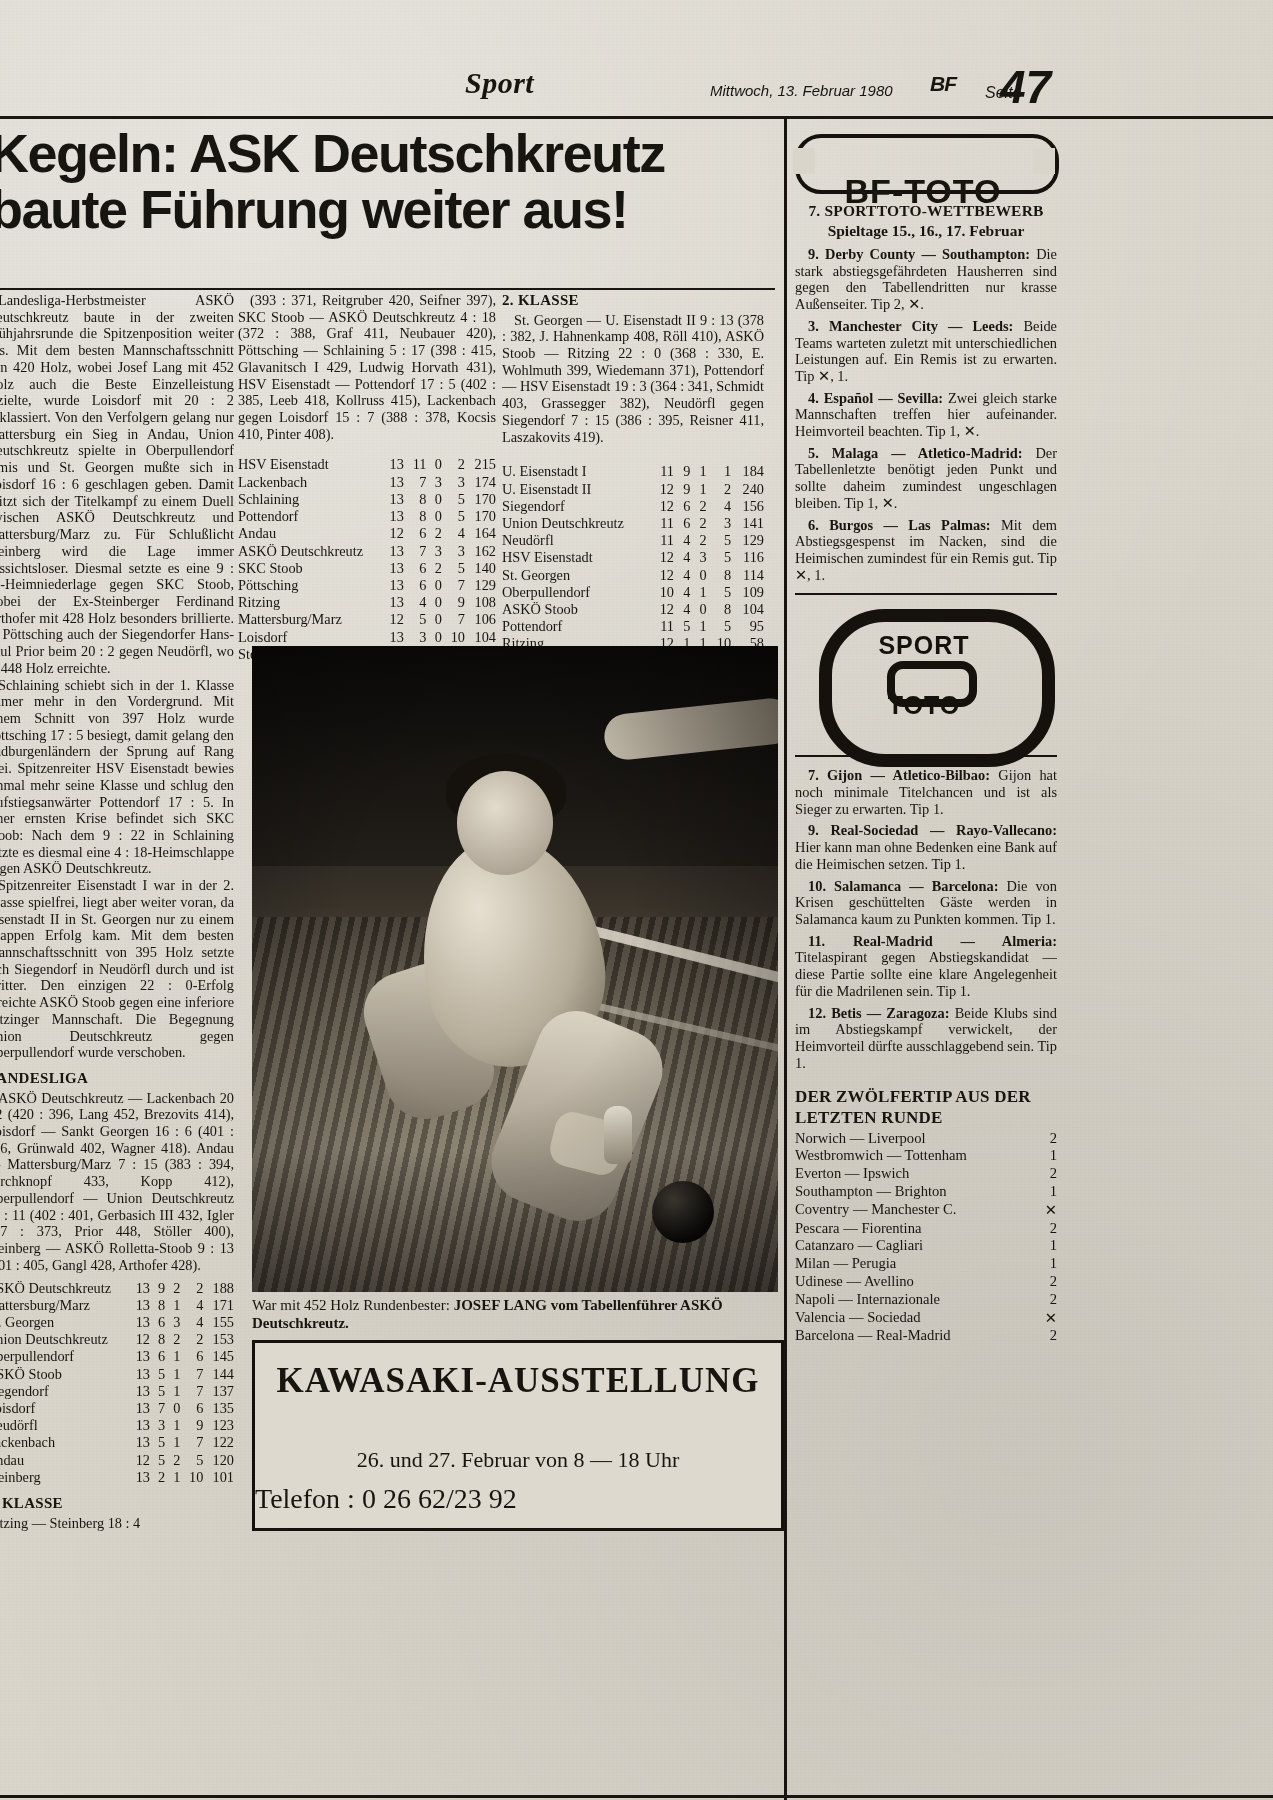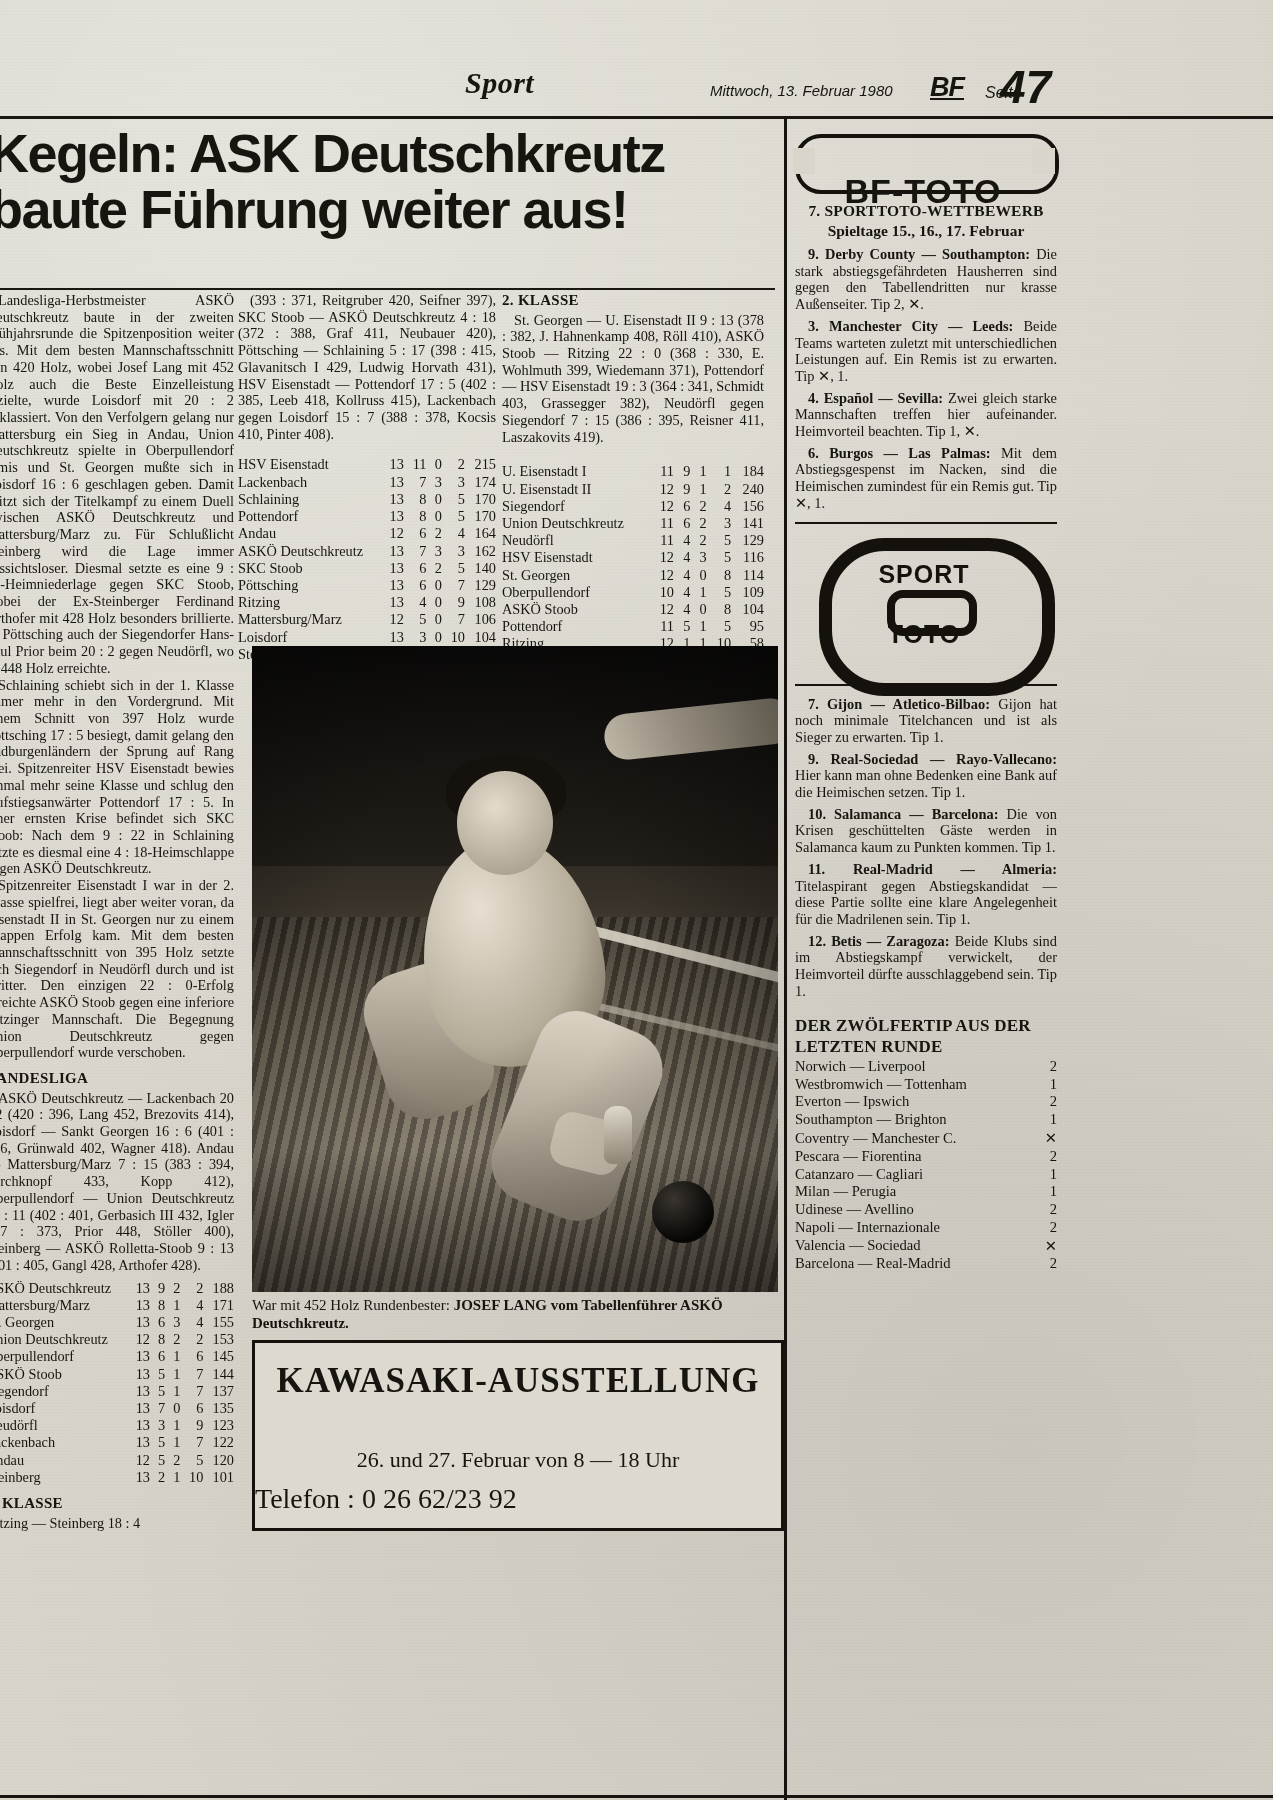--- a/index.html
+++ b/index.html
@@ -7,21 +7,21 @@
   .page{position:relative;width:1273px;height:1800px;background:#d6d2c8;overflow:hidden;}
   .paper{position:absolute;inset:0;background:
      radial-gradient(circle at 20% 10%, rgba(255,255,255,.35), rgba(255,255,255,0) 55%),
      radial-gradient(circle at 80% 80%, rgba(0,0,0,.07), rgba(0,0,0,0) 60%),
      #d9d5cb;}
   .grain{position:absolute;inset:0;opacity:.18;
      background-image:repeating-linear-gradient(0deg, rgba(0,0,0,.05) 0 1px, rgba(0,0,0,0) 1px 3px),
      repeating-linear-gradient(90deg, rgba(0,0,0,.04) 0 1px, rgba(0,0,0,0) 1px 4px);}
   .mh-sport{position:absolute;left:465px;top:66px;font-family:"Liberation Serif",serif;font-style:italic;font-weight:700;font-size:30px;letter-spacing:.5px;}
   .mh-date{position:absolute;left:710px;top:82px;font-family:"Liberation Sans",sans-serif;font-style:italic;font-size:15px;}
-  .mh-bf{position:absolute;left:930px;top:72px;font-family:"Liberation Sans",sans-serif;font-weight:700;font-style:italic;font-size:27px;letter-spacing:-1px;text-decoration:underline;}
+  .mh-bf{position:absolute;left:930px;top:72px;font-family:"Liberation Sans",sans-serif;font-weight:700;font-style:italic;font-size:21px;letter-spacing:-1px;}
   .mh-seite{position:absolute;left:985px;top:84px;font-family:"Liberation Sans",sans-serif;font-style:italic;font-size:16px;}
   .mh-pageno{position:absolute;left:1000px;top:60px;font-family:"Liberation Sans",sans-serif;font-weight:700;font-style:italic;font-size:46px;}
   .rule{position:absolute;background:#1a1713;}
   .rule-top{left:0;top:116px;width:1273px;height:3px;}
   .rule-head{left:0;top:288px;width:775px;height:2px;}
   
   .headline{position:absolute;left:-10px;top:126px;width:790px;font-family:"Liberation Sans",sans-serif;font-weight:700;font-size:54px;line-height:1.03;letter-spacing:-1.5px;}
   .headline .l2{display:block;}
   
   .cols{position:absolute;left:-14px;top:292px;width:790px;}
@@ -461,20 +461,21 @@
       <div class="nick nickR"></div>
       <div class="txt">BF-TOTO</div>
     </div>
     <div class="rc-h">7. SPORTTOTO-WETTBEWERB</div>
     <div class="rc-h2">Spieltage 15., 16., 17. Februar</div>
 
     <div id="tips-top">
         <p class="rc-p"><b>9. Derby County — Southampton: </b><span>Die stark abstiegsgefährdeten Hausherren sind gegen den Tabellendritten nur krasse Außenseiter. Tip 2, ✕.</span></p>
         <p class="rc-p"><b>3. Manchester City — Leeds: </b><span>Beide Teams warteten zuletzt mit unterschiedlichen Leistungen auf. Ein Remis ist zu erwarten. Tip ✕, 1.</span></p>
         <p class="rc-p"><b>4. Español — Sevilla: </b><span>Zwei gleich starke Mannschaften treffen hier aufeinander. Heimvorteil beachten. Tip 1, ✕.</span></p>
+        <p class="rc-p"><b>5. Malaga — Atletico-Madrid: </b><span>Der Tabellenletzte benötigt jeden Punkt und sollte daheim zumindest ungeschlagen bleiben. Tip 1, ✕.</span></p>
         <p class="rc-p"><b>6. Burgos — Las Palmas: </b><span>Mit dem Abstiegsgespenst im Nacken, sind die Heimischen zumindest für ein Remis gut. Tip ✕, 1.</span></p>
       </div>
 
     <div class="hr2"></div>
     <div class="sporttoto">
       <div class="st-oval"></div>
       <div class="st-word1">SPORT</div>
       <div class="st-inner"></div>
       <div class="st-word2">TOTO</div>
     </div>

